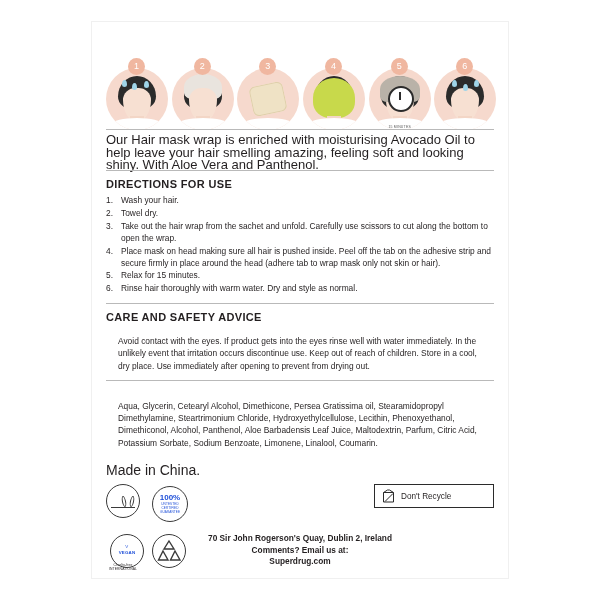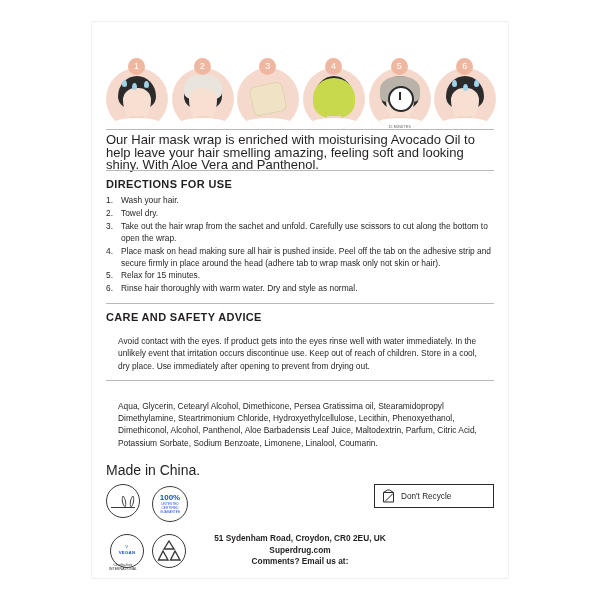--- a/index.html
+++ b/index.html
@@ -569,20 +569,20 @@
           <svg viewBox="0 0 13 14" width="13" height="14" aria-hidden="true">
             <path d="M1.5 3.5 h10 v9.5 h-10 z" fill="none" stroke="#2b2b2b" stroke-width="1"></path>
             <path d="M1.5 3.5 l4 -2.5 h2 l4 2.5" fill="none" stroke="#2b2b2b" stroke-width="1"></path>
             <path d="M3 12.5 L11 4.5" stroke="#2b2b2b" stroke-width="1"></path>
           </svg>
         </span>
         <span>Don't Recycle</span>
       </div>
 
       <div class="footer">
-        <span class="ln">51 Sydenham Road, Croydon, CR0 2EU, UK</span>
+        <span class="ln">70 Sir John Rogerson's Quay, Dublin 2, Ireland</span>
+        <span class="ln">Comments? Email us at:</span>
         <span class="ln">Superdrug.com</span>
-        <span class="ln">Comments? Email us at:</span>
       </div>
 
     </div>
   </div>
 </div>
 
 </body></html>

